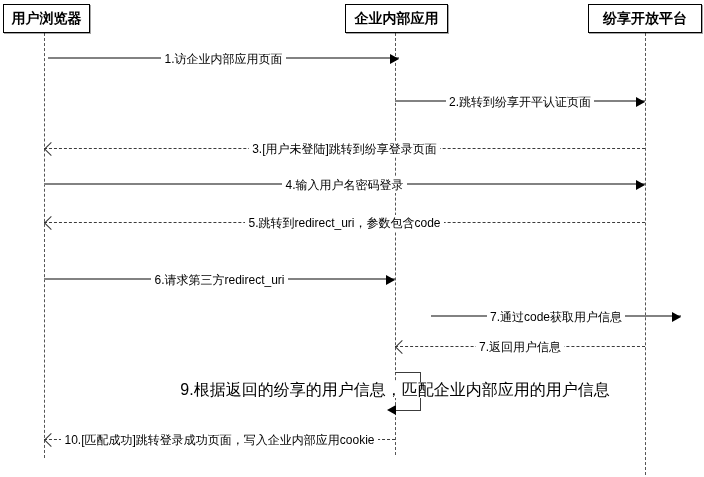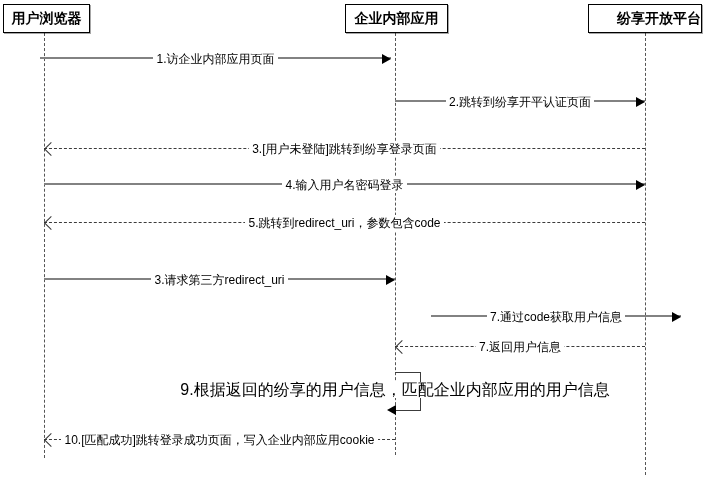--- a/index.html
+++ b/index.html
@@ -9,21 +9,21 @@
   }
   
   .actor{
     position:absolute;top:4px;height:27px;border:1px solid #000;background:#fff;
     box-shadow:1px 1px 0 rgba(0,0,0,.35);
     display:flex;align-items:center;justify-content:center;
     font-weight:bold;font-size:14px;z-index:6;white-space:nowrap;
   }
   .actor-0{left:3px;width:85px;}
   .actor-1{left:345px;width:101px;}
-  .actor-2{left:588px;width:112px;justify-content:flex-end;}
+  .actor-2{left:588px;width:112px;}
   
   .lifeline{position:absolute;top:33px;width:0;border-left:1px dashed #555;z-index:0;}
   .lifeline-0{left:44px;height:425px;}
   .lifeline-1{left:395px;height:422px;}
   .lifeline-2{left:645px;height:442px;}
   
   .msg{position:absolute;height:16px;display:flex;align-items:center;justify-content:center;z-index:2;}
   .msg::before{content:"";position:absolute;left:0;right:0;top:7px;}
   .msg.solid::before{border-top:2px solid #828282;top:6px;}
   .msg.dashed::before{border-top:1px dashed #3c3c3c;}
@@ -33,21 +33,21 @@
   }
   .ah-right{
     position:absolute;right:0;top:50%;margin-top:-5px;width:0;height:0;z-index:3;
     border-left:9px solid #000;border-top:5px solid transparent;border-bottom:5px solid transparent;
   }
   .ah-left-open{
     position:absolute;left:2px;top:50%;width:9px;height:9px;z-index:3;
     border-left:1px solid #333;border-bottom:1px solid #333;
     transform:translateY(-50%) rotate(45deg);
   }
-  .m1{left:40px;width:351px;top:51px;}
+  .m1{left:48px;width:351px;top:51px;}
   .m2{left:395px;width:250px;top:94px;}
   .m3{left:44px;width:601px;top:141px;}
   .m4{left:44px;width:601px;top:177px;}
   .m5{left:44px;width:601px;top:215px;}
   .m6{left:44px;width:351px;top:272px;}
   .m7{left:395px;width:250px;top:309px;margin-left:36px;}
   .m8{left:395px;width:250px;top:339px;}
   .m10{left:44px;width:351px;top:432px;}
   
   .self-loop{
@@ -101,21 +101,21 @@
     <span class="lbl">4.输入用户名密码登录</span>
     <span class="ah-right"></span>
   </div>
 
   <div class="msg dashed m5">
     <span class="ah-left-open"></span>
     <span class="lbl">5.跳转到redirect_uri，参数包含code</span>
   </div>
 
   <div class="msg solid m6">
-    <span class="lbl">3.请求第三方redirect_uri</span>
+    <span class="lbl">6.请求第三方redirect_uri</span>
     <span class="ah-right"></span>
   </div>
 
   <div class="msg solid m7">
     <span class="lbl">7.通过code获取用户信息</span>
     <span class="ah-right"></span>
   </div>
 
   <div class="msg dashed m8">
     <span class="ah-left-open"></span>

